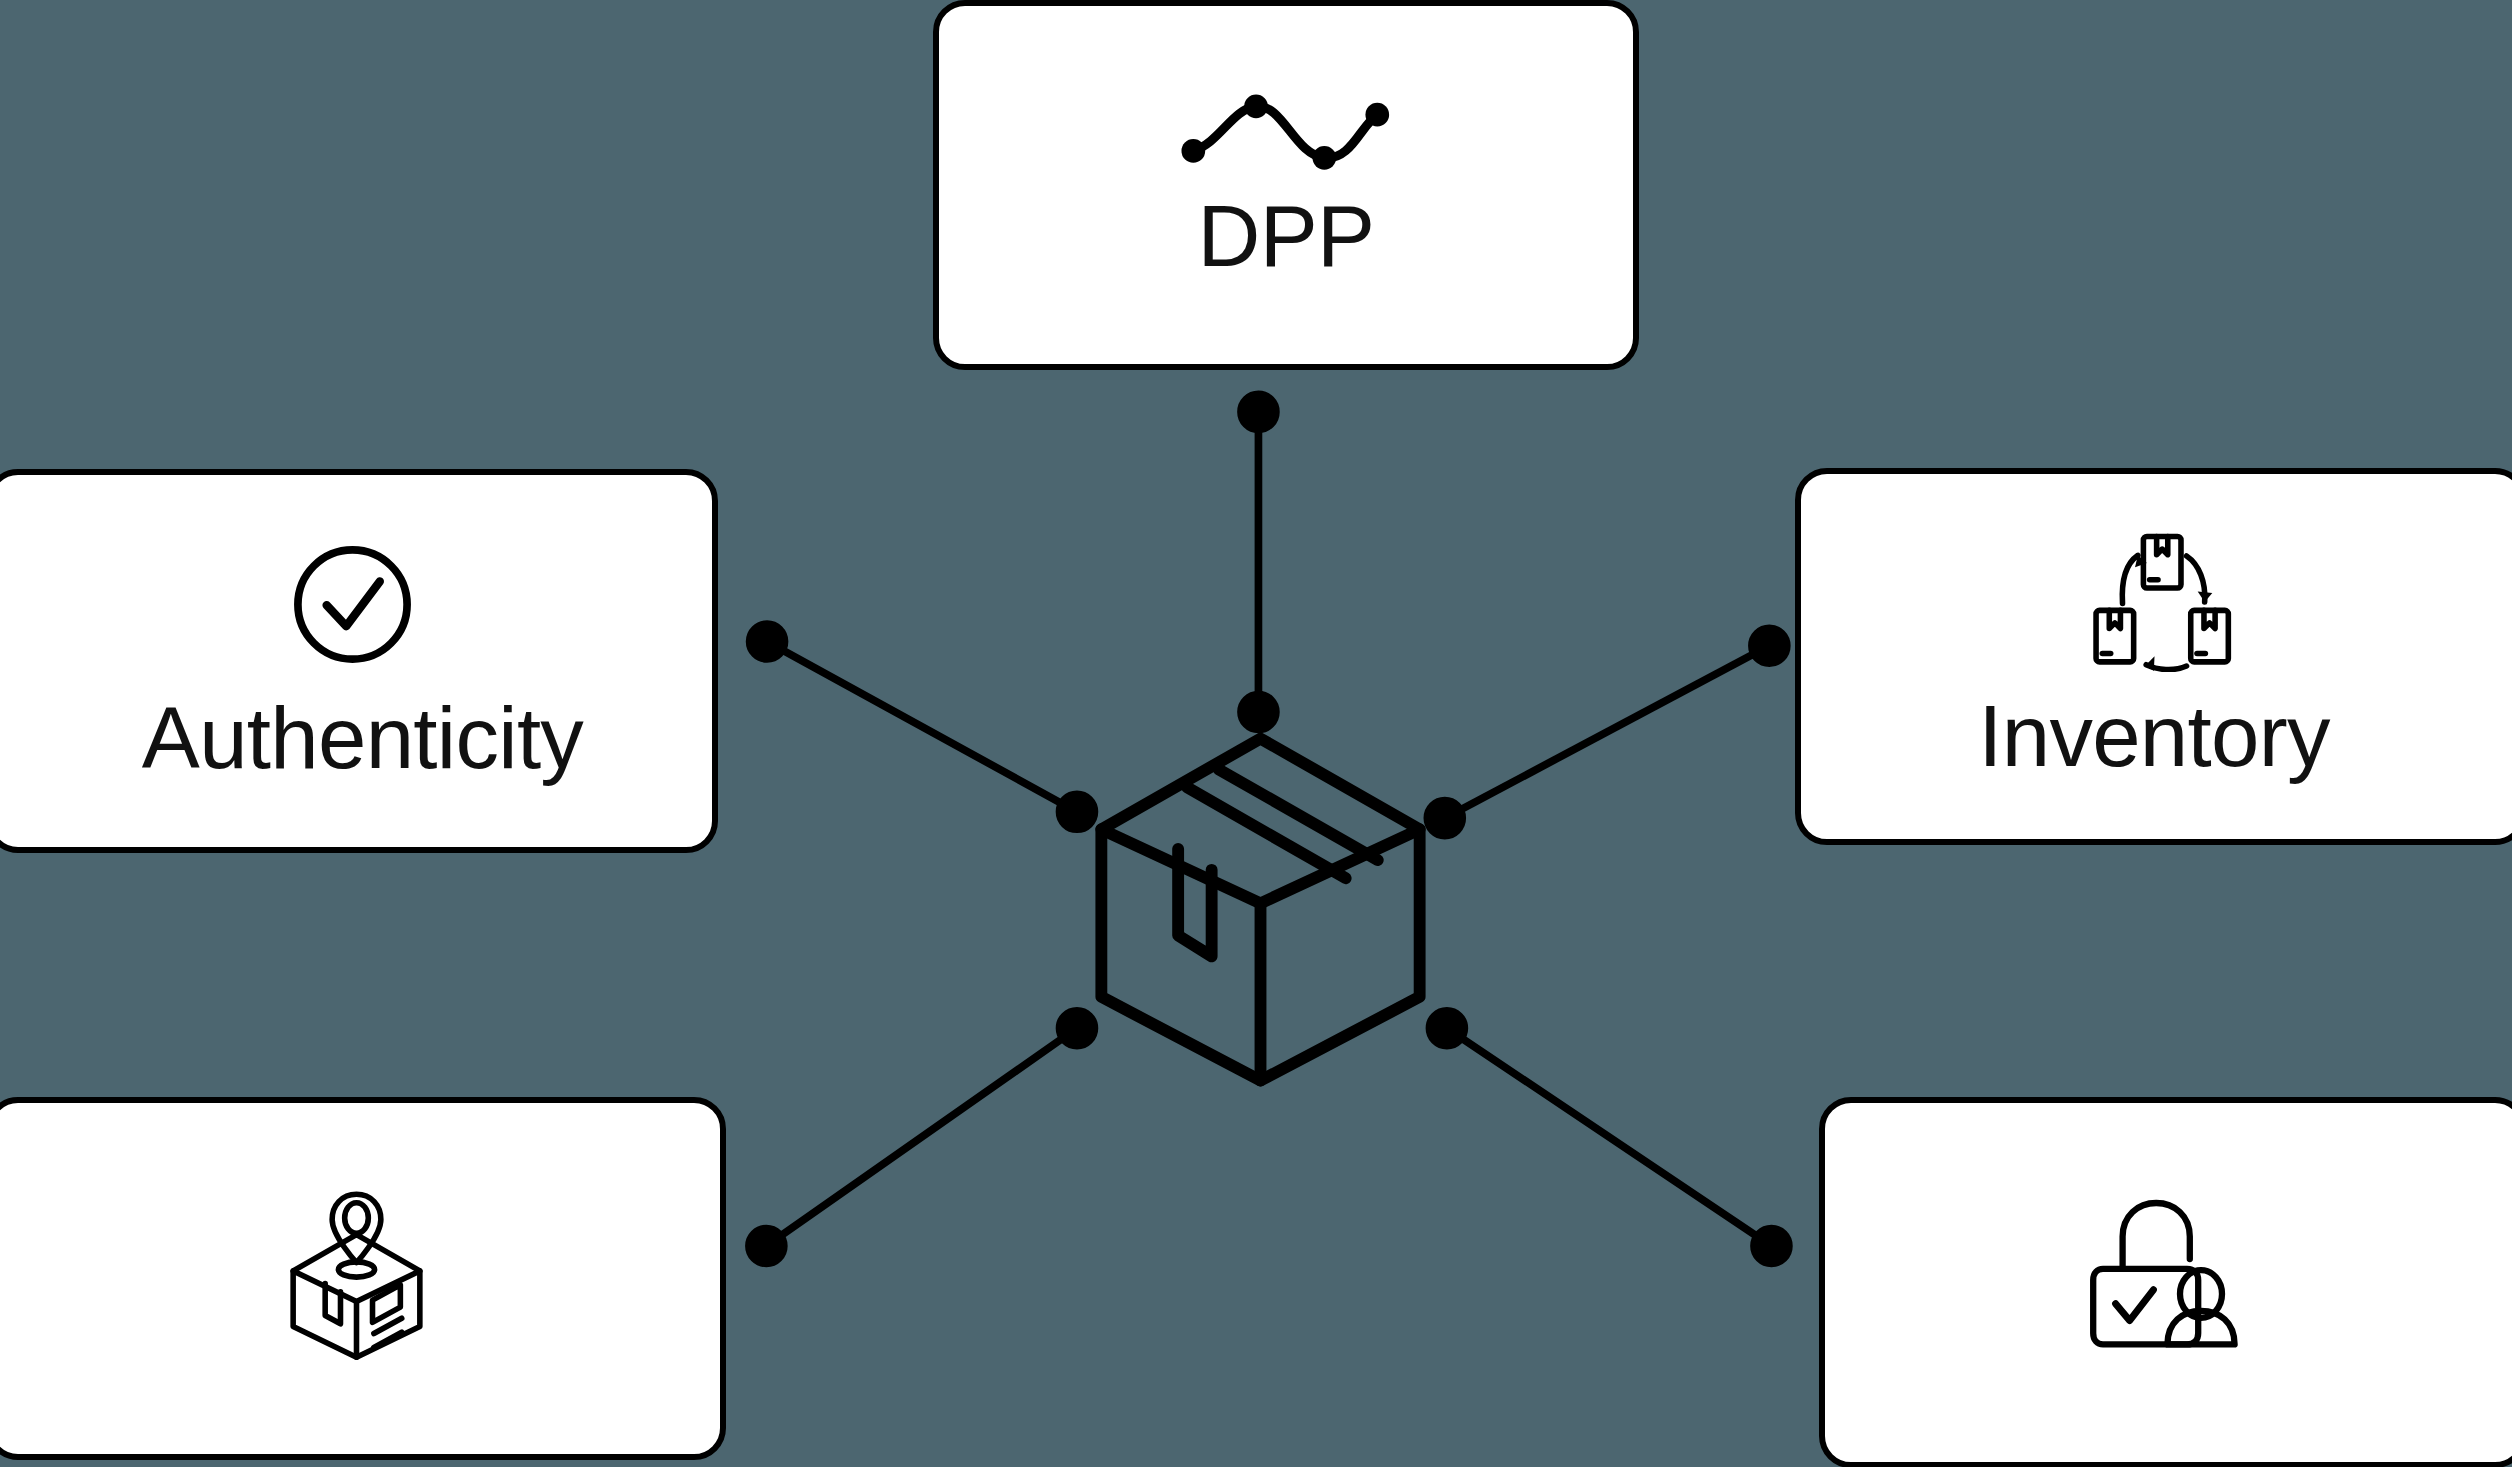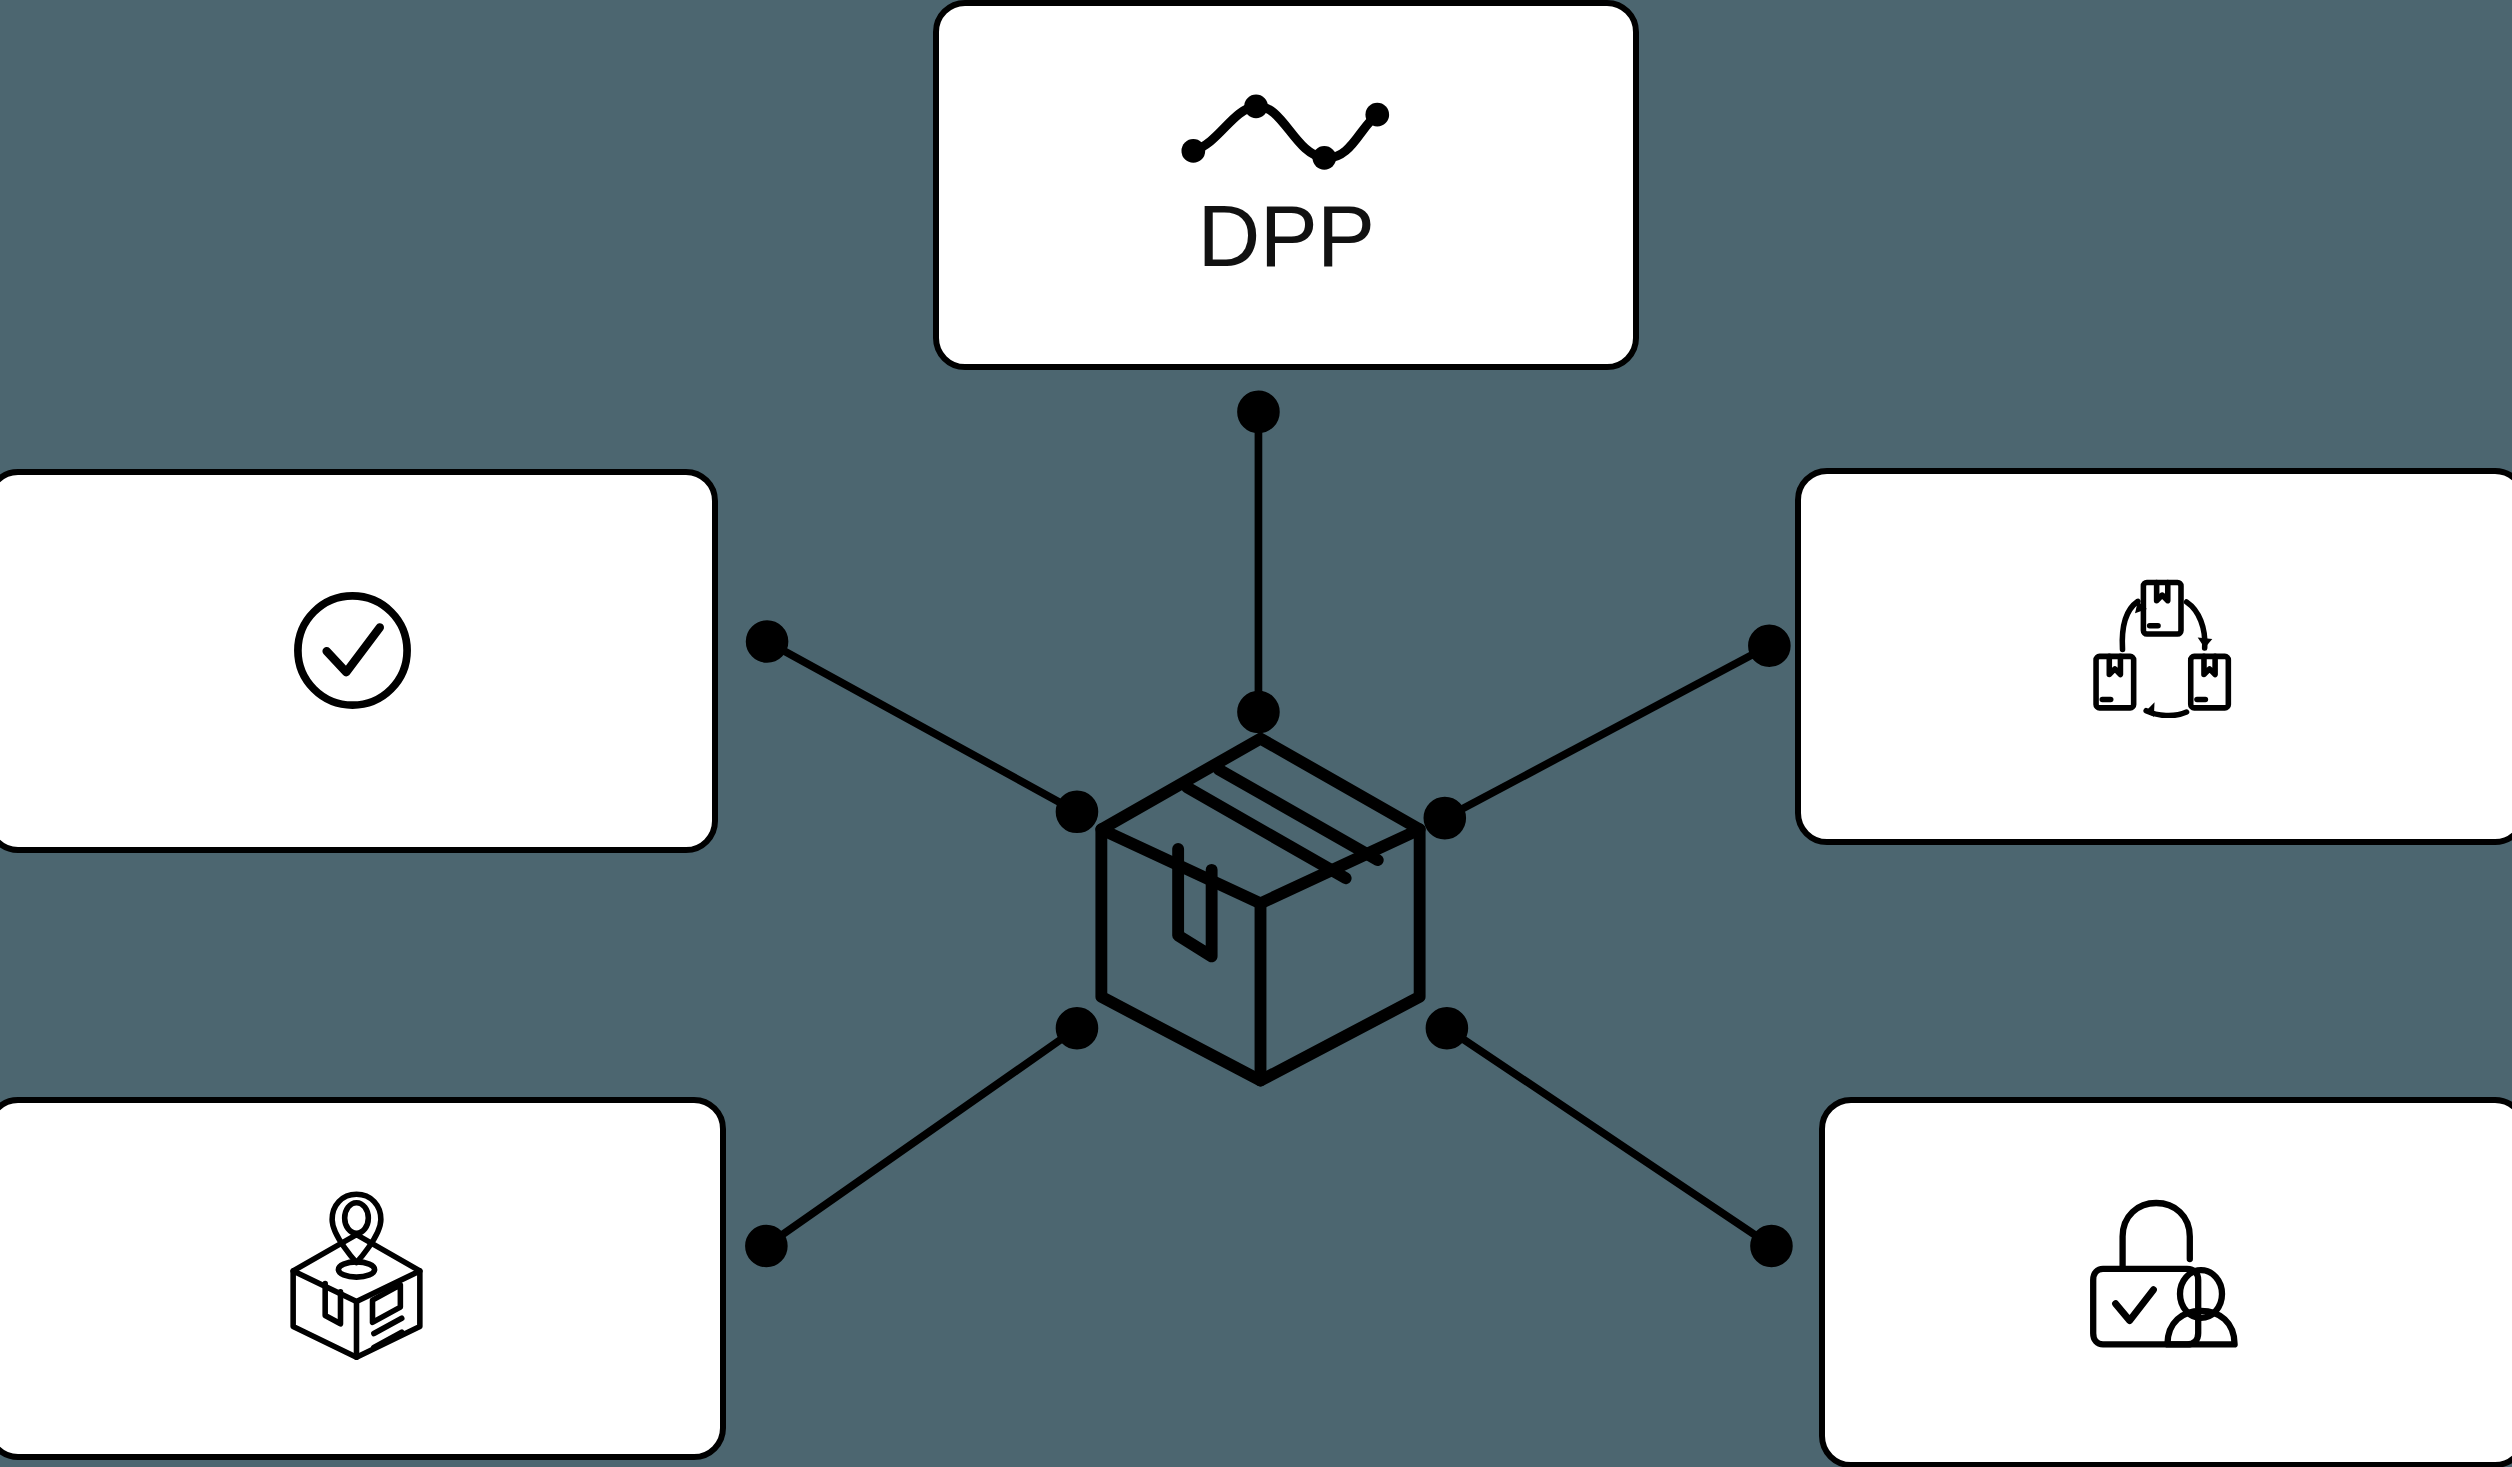--- a/index.html
+++ b/index.html
@@ -141,20 +141,21 @@
       <circle cx="286" cy="38" r="17" fill="#000000"></circle>
     </svg>
     <div class="card-label">DPP</div>
   </div>
 
   <div class="card" id="card-authenticity">
     <svg class="card-icon" width="133" height="133" viewBox="0 0 190 190">
       <circle cx="95" cy="95" r="78" fill="none" stroke="#000000" stroke-width="11"></circle>
       <path d="M58 96 L86 126 L134 62" fill="none" stroke="#000000" stroke-width="12" stroke-linecap="round" stroke-linejoin="round"></path>
     </svg>
+    <div class="card-label">Authenticity</div>
   </div>
 
   <div class="card" id="card-inventory">
     <svg class="card-icon" width="181" height="140" viewBox="0 0 260 200">
       <g fill="none" stroke="#000000" stroke-width="8" stroke-linejoin="round" stroke-linecap="round">
 
         <rect x="104" y="6" width="54" height="74" rx="5"></rect>
         <path d="M123 6 L123 32 L131 24 L139 32 L139 6"></path>
         <path d="M113 68 L125 68"></path>
 
@@ -169,20 +170,21 @@
         <path d="M74 102 C 72 68, 80 44, 96 33"></path>
         <path d="M166 34 C 184 46, 194 72, 192 100"></path>
         <path d="M166 192 C 148 200, 124 198, 108 190"></path>
       </g>
       <g fill="#000000">
         <path d="M96 33 L92 50 L109 44 Z"></path>
         <path d="M192 100 L203 87 L182 85 Z"></path>
         <path d="M108 190 L120 178 L119 199 Z"></path>
       </g>
     </svg>
+    <div class="card-label">Inventory</div>
   </div>
 
   <div class="card" id="card-livetracking">
     <svg class="card-icon" width="161" height="181" viewBox="0 0 230 260">
       <g fill="none" stroke="#000000" stroke-width="8" stroke-linejoin="round" stroke-linecap="round">
 
         <path d="M115 80 L206 132 L206 212 L115 256 L24 212 L24 132 Z"></path>
         <path d="M24 132 L115 176 L206 132"></path>
         <path d="M115 176 L115 256"></path>
 

